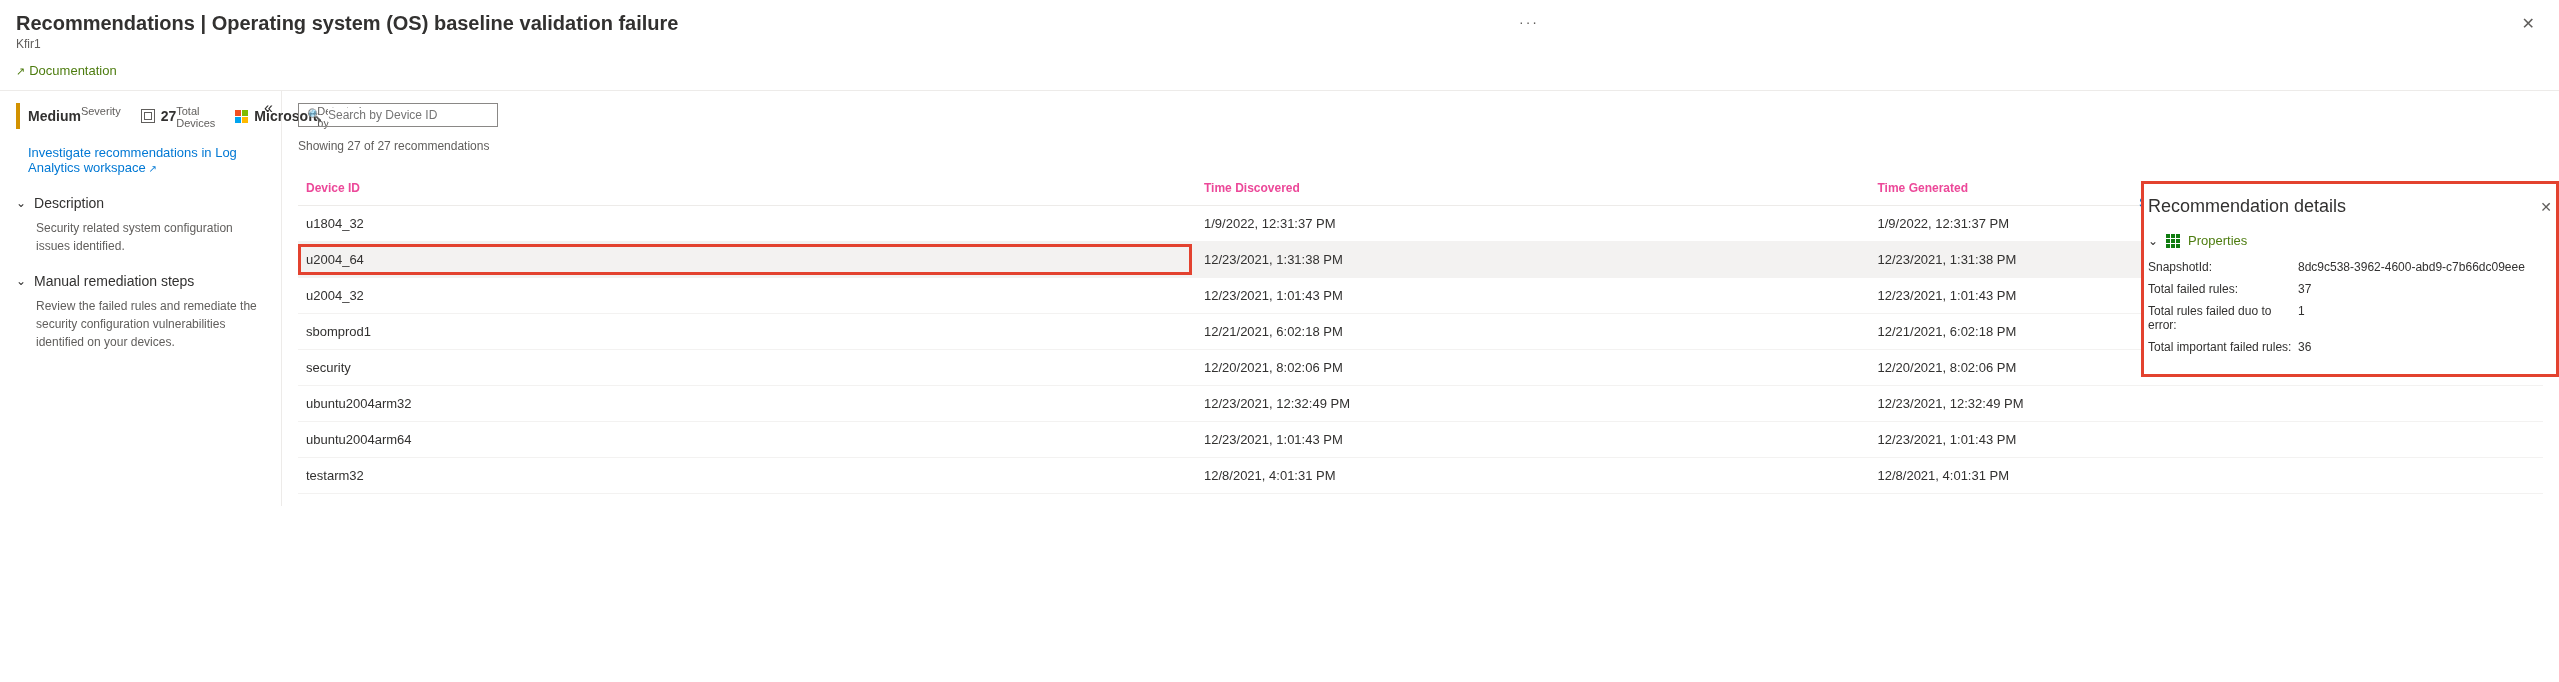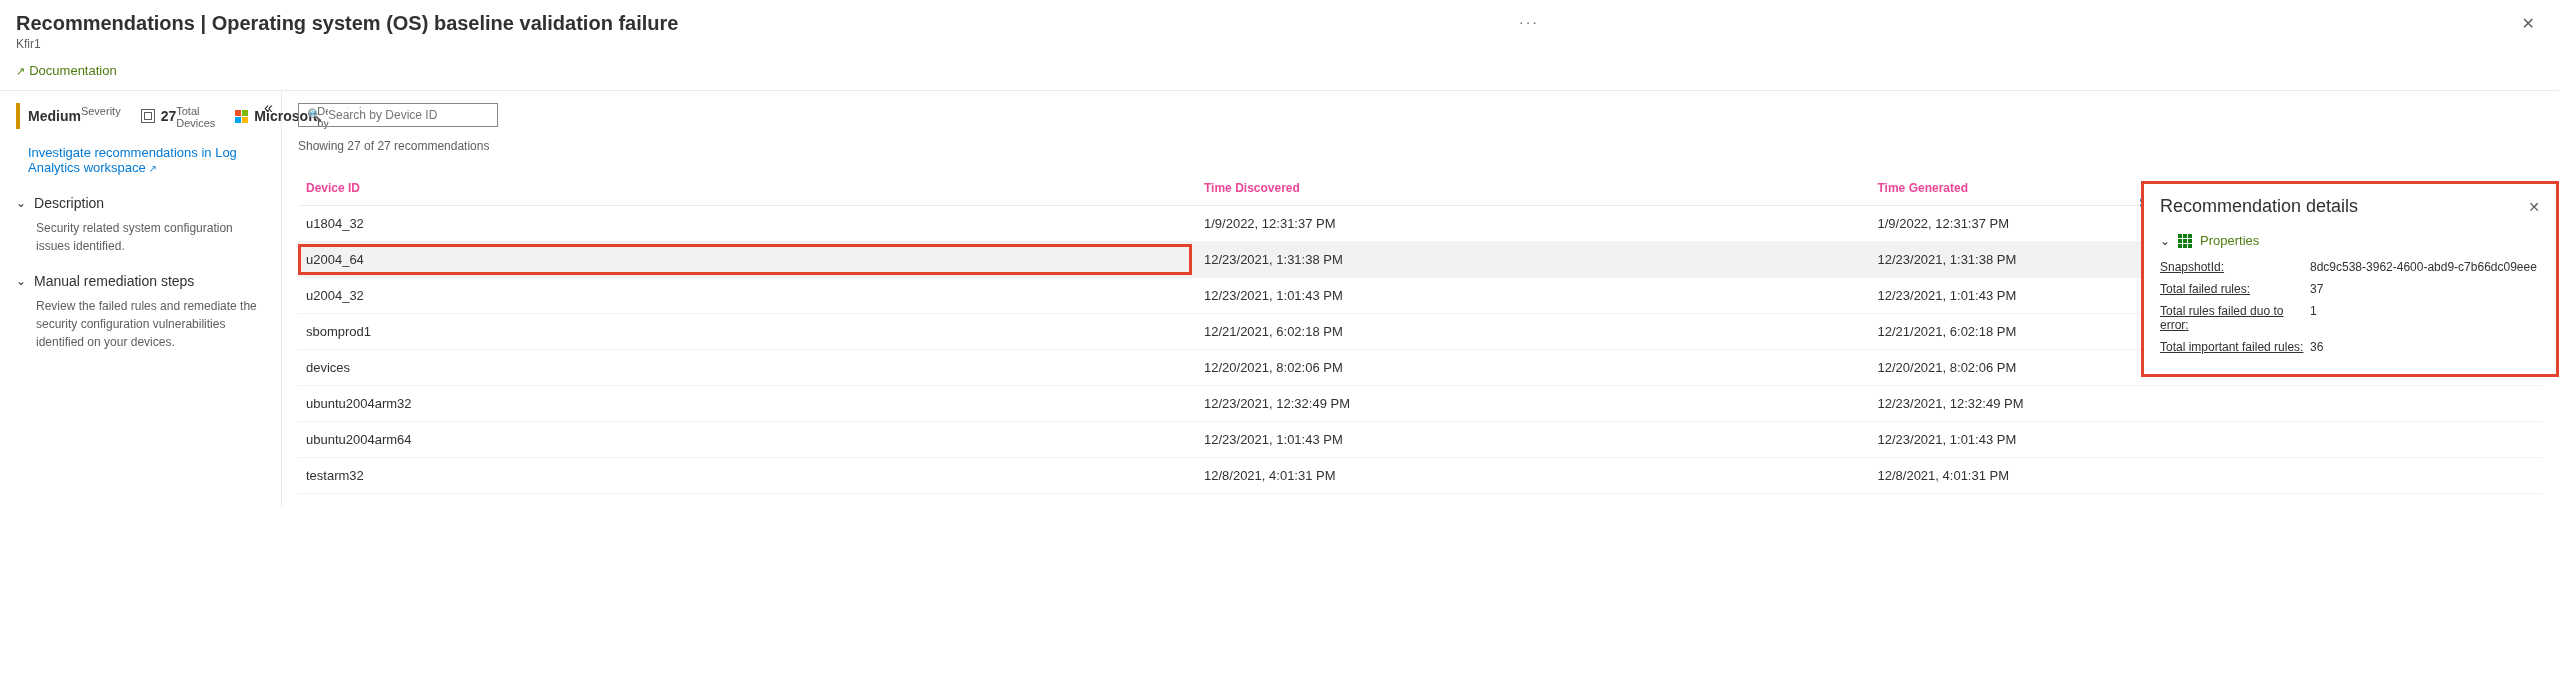--- a/index.html
+++ b/index.html
@@ -48,30 +48,30 @@
     .count-text { font-size: 12px; color: #605e5c; margin-bottom: 18px; }
     
     table { width: 100%; border-collapse: collapse; }
     th { text-align: left; font-size: 12px; font-weight: 600; color: #ec4899; padding: 10px 8px; border-bottom: 1px solid #edebe9; }
     td { font-size: 13px; color: #323130; padding: 10px 8px; border-bottom: 1px solid #f3f2f1; }
     tr.selected { background: #f3f2f1; }
     tr.selected td:first-child { position: relative; margin-left: 12px; }
     .sel-highlight { position: absolute; left: 0; top: 2px; right: 4px; bottom: 2px; border: 3px solid #e3422f; pointer-events: none; }
     tbody tr { cursor: pointer; }
     
-    .details-panel { position: absolute; top: 0; right: 0; width: 418px; background: #fff; border: 3px solid #e3422f; padding: 12px 16px; }
+    .details-panel { position: absolute; top: 0; right: 0; width: 418px; background: #fff; border: 3px solid #e3422f; padding: 12px 4px; }
     .details-header { display: flex; justify-content: space-between; align-items: center; margin-bottom: 16px; }
     .details-title { font-size: 18px; font-weight: 400; }
     .details-close { font-size: 14px; color: #605e5c; cursor: pointer; }
     .props-header { display: flex; align-items: center; gap: 8px; margin-bottom: 12px; cursor: pointer; }
     .props-icon { display: inline-grid; grid-template-columns: repeat(3,4px); grid-template-rows: repeat(3,4px); gap: 1px; }
     .props-icon span { background: #107c10; }
     .props-label { font-size: 13px; color: #4d7c0f; }
     .prop-row { display: flex; margin-bottom: 8px; font-size: 12px; }
-    .prop-key { width: 150px; color: #323130; text-decoration: underline; }
+    .prop-key { width: 150px; color: #323130; }
     .prop-val { flex: 1; color: #323130; }
     .rules-link { display: block; margin-top: 14px; color: #0078d4; text-decoration: none; font-size: 13px; }
     .right-pane { position: absolute; top: 90px; right: 0; width: 420px; }
   </style>
 </head>
 <body>
 
 <div class="header">
   <div class="header-title">Recommendations | Operating system (OS) baseline validation failure</div>
   <div class="header-sub">Kfir1</div>
@@ -165,21 +165,21 @@
             <td>u2004_32</td>
             <td>12/23/2021, 1:01:43 PM</td>
             <td>12/23/2021, 1:01:43 PM</td>
           </tr>
           <tr>
             <td>sbomprod1</td>
             <td>12/21/2021, 6:02:18 PM</td>
             <td>12/21/2021, 6:02:18 PM</td>
           </tr>
           <tr>
-            <td>devices</td>
+            <td>security</td>
             <td>12/20/2021, 8:02:06 PM</td>
             <td>12/20/2021, 8:02:06 PM</td>
           </tr>
           <tr>
             <td>ubuntu2004arm32</td>
             <td>12/23/2021, 12:32:49 PM</td>
             <td>12/23/2021, 12:32:49 PM</td>
           </tr>
           <tr>
             <td>ubuntu2004arm64</td>

